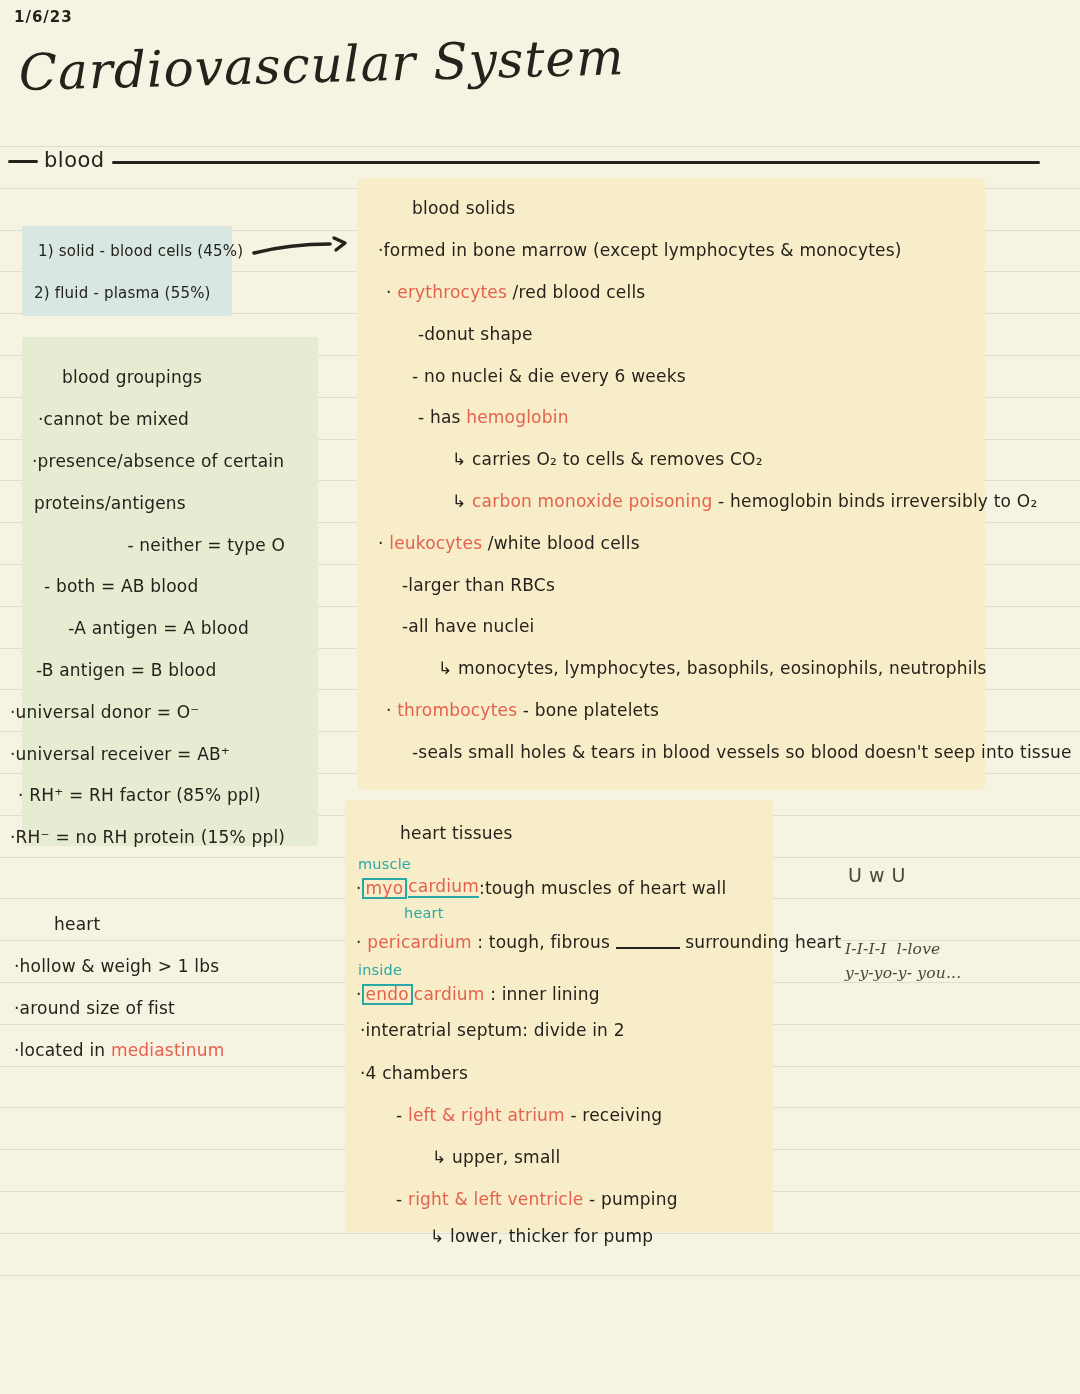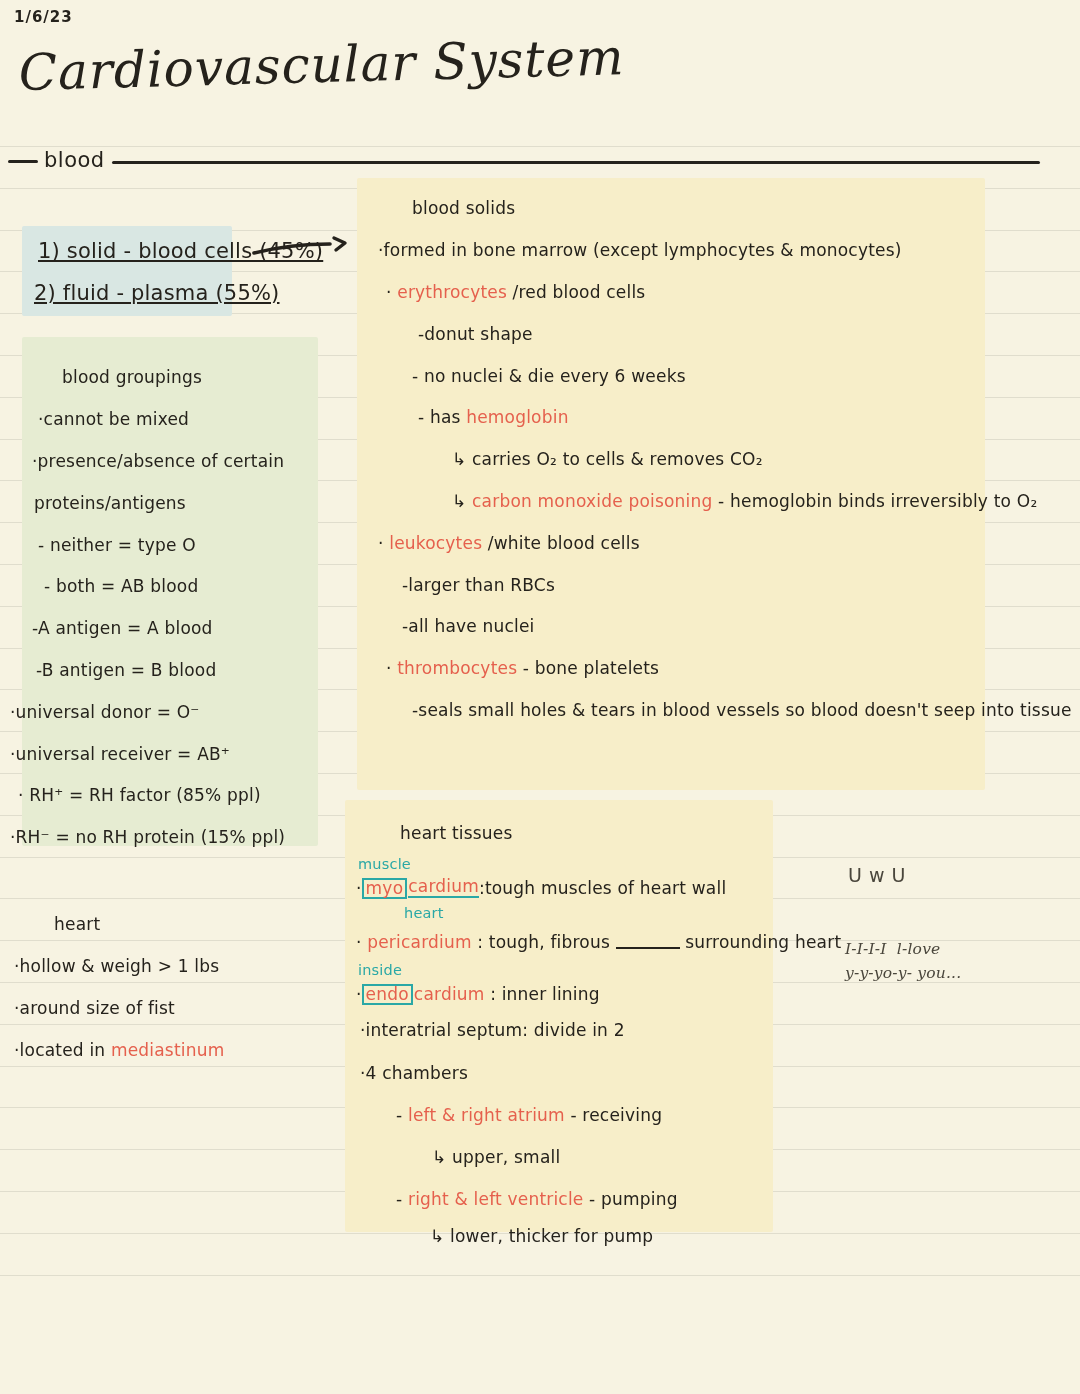--- a/index.html
+++ b/index.html
@@ -38,21 +38,21 @@
 
   #date{left:14px; top:8px; font-size:15px; font-weight:bold; letter-spacing:1px;}
   #title{
     left:18px; top:44px; font-family:"DejaVu Serif", serif; font-style:italic;
     font-size:50px; letter-spacing:1px; transform:rotate(-1.5deg); transform-origin:left top;
   }
   #header-dash{left:8px; top:160px; width:30px; height:3px; background:var(--ink); border-radius:2px;}
   #header-label{left:44px; top:148px; font-size:21px; letter-spacing:.5px;}
   #header-line{left:112px; top:161px; width:928px; height:2.5px; background:var(--ink); border-radius:2px;}
 
-  #txt-blue   {left:30px;  top:231px; font-size:21px;text-decoration:underline;}
+  #txt-blue   {left:30px;  top:231px; font-size:15px;}
   #txt-yellow1{left:360px; top:188px;}
   #txt-green  {left:10px;  top:357px;}
   #txt-heart  {left:14px;  top:904px;}
   #txt-yellow2{left:352px; top:812px;}
 
   #arrow{left:250px; top:234px;}
 
   #doodle-uwu{left:848px; top:864px; font-size:19px; letter-spacing:7px; color:#4a463c;}
   .lyrics{left:845px; top:938px; color:#4a463c; font-family:"DejaVu Serif", serif; font-size:15.5px; font-style:italic;}
   .lyrics .note-line{height:24px;}
@@ -90,31 +90,32 @@
     <div class="note-line" style="padding-left: 18px;"><span class="seg">·formed in bone marrow (except lymphocytes &amp; monocytes)</span></div>
     <div class="note-line" style="padding-left: 26px;"><span class="seg">· </span><span class="seg red">erythrocytes</span><span class="seg"> /red blood cells</span></div>
     <div class="note-line" style="padding-left: 58px; text-align: right;"><span class="seg">-donut shape</span></div>
     <div class="note-line" style="padding-left: 52px;"><span class="seg">- no nuclei &amp; die every 6 weeks</span></div>
     <div class="note-line" style="padding-left: 58px;"><span class="seg">- has </span><span class="seg red">hemoglobin</span></div>
     <div class="note-line" style="padding-left: 92px;"><span class="seg">↳ carries O₂ to cells &amp; removes CO₂</span></div>
     <div class="note-line" style="padding-left: 92px;"><span class="seg">↳ </span><span class="seg red">carbon monoxide poisoning</span><span class="seg"> - hemoglobin binds irreversibly to O₂</span></div>
     <div class="note-line" style="padding-left: 18px;"><span class="seg">· </span><span class="seg red">leukocytes</span><span class="seg"> /white blood cells</span></div>
     <div class="note-line" style="padding-left: 42px;"><span class="seg">-larger than RBCs</span></div>
     <div class="note-line" style="padding-left: 42px;"><span class="seg">-all have nuclei</span></div>
+    <div class="note-line" style="padding-left: 78px;"><span class="seg">↳ monocytes, lymphocytes, basophils, eosinophils, neutrophils</span></div>
     <div class="note-line" style="padding-left: 26px;"><span class="seg">· </span><span class="seg red">thrombocytes</span><span class="seg"> - bone platelets</span></div>
     <div class="note-line" style="padding-left: 52px;"><span class="seg">-seals small holes &amp; tears in blood vessels so blood doesn't seep into tissue</span></div>
   </div>
 <div class="abs notes" id="txt-green">
     <div class="note-line" style="padding-left: 52px;"><span class="seg">blood groupings</span></div>
     <div class="note-line" style="padding-left: 28px; text-align: center;"><span class="seg">·cannot be mixed</span></div>
     <div class="note-line" style="padding-left: 22px;"><span class="seg">·presence/absence of certain</span></div>
     <div class="note-line" style="padding-left: 24px;"><span class="seg">proteins/antigens</span></div>
-    <div class="note-line" style="padding-left: 28px;"><span class="seg">- neither = type O</span></div>
+    <div class="note-line" style="padding-left: 28px; justify-content: flex-end;"><span class="seg">- neither = type O</span></div>
     <div class="note-line" style="padding-left: 34px;"><span class="seg">- both = AB blood</span></div>
-    <div class="note-line" style="padding-left: 22px;"><span class="seg">-A antigen = A blood</span></div>
+    <div class="note-line" style="padding-left: 22px; justify-content: center;"><span class="seg">-A antigen = A blood</span></div>
     <div class="note-line" style="padding-left: 26px; text-align: right;"><span class="seg">-B antigen = B blood</span></div>
     <div class="note-line" style="padding-left: 0px;"><span class="seg">·universal donor = O⁻</span></div>
     <div class="note-line" style="padding-left: 0px;"><span class="seg">·universal receiver = AB⁺</span></div>
     <div class="note-line" style="padding-left: 8px; text-align: center;"><span class="seg">· RH⁺ = RH factor (85% ppl)</span></div>
     <div class="note-line" style="padding-left: 0px;"><span class="seg">·RH⁻ = no RH protein (15% ppl)</span></div>
   </div>
 <div class="abs notes" id="txt-heart">
     <div class="note-line" style="padding-left: 40px;"><span class="seg">heart</span></div>
     <div class="note-line" style="padding-left: 0px;"><span class="seg">·hollow &amp; weigh &gt; 1 lbs</span></div>
     <div class="note-line" style="padding-left: 0px;"><span class="seg">·around size of fist</span></div>

